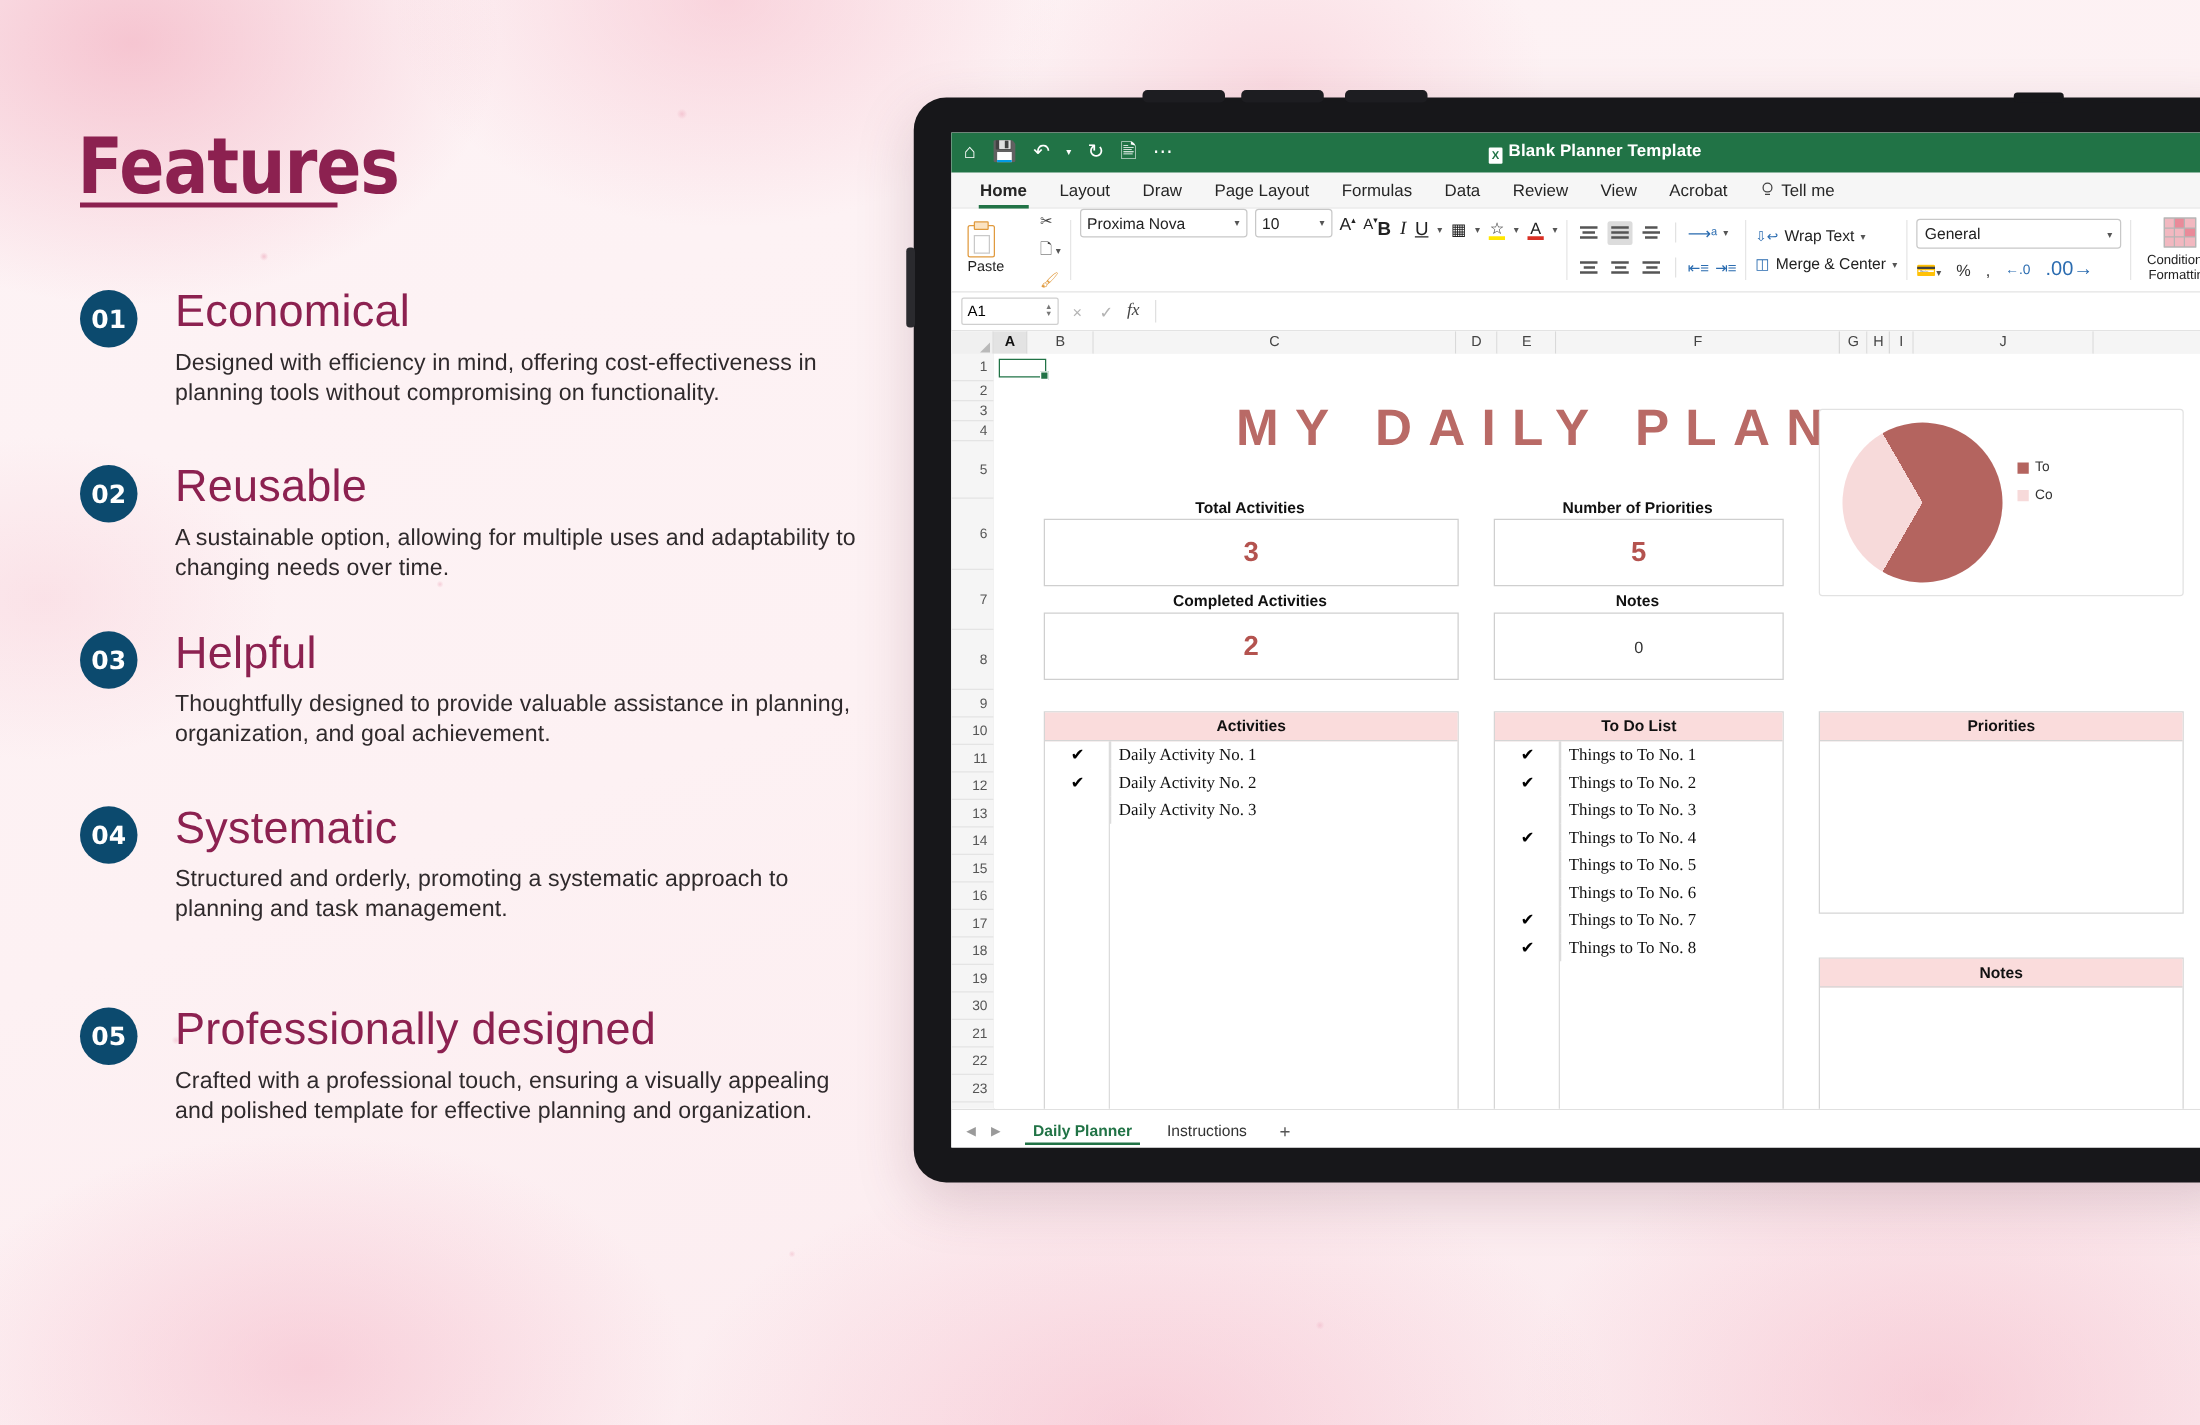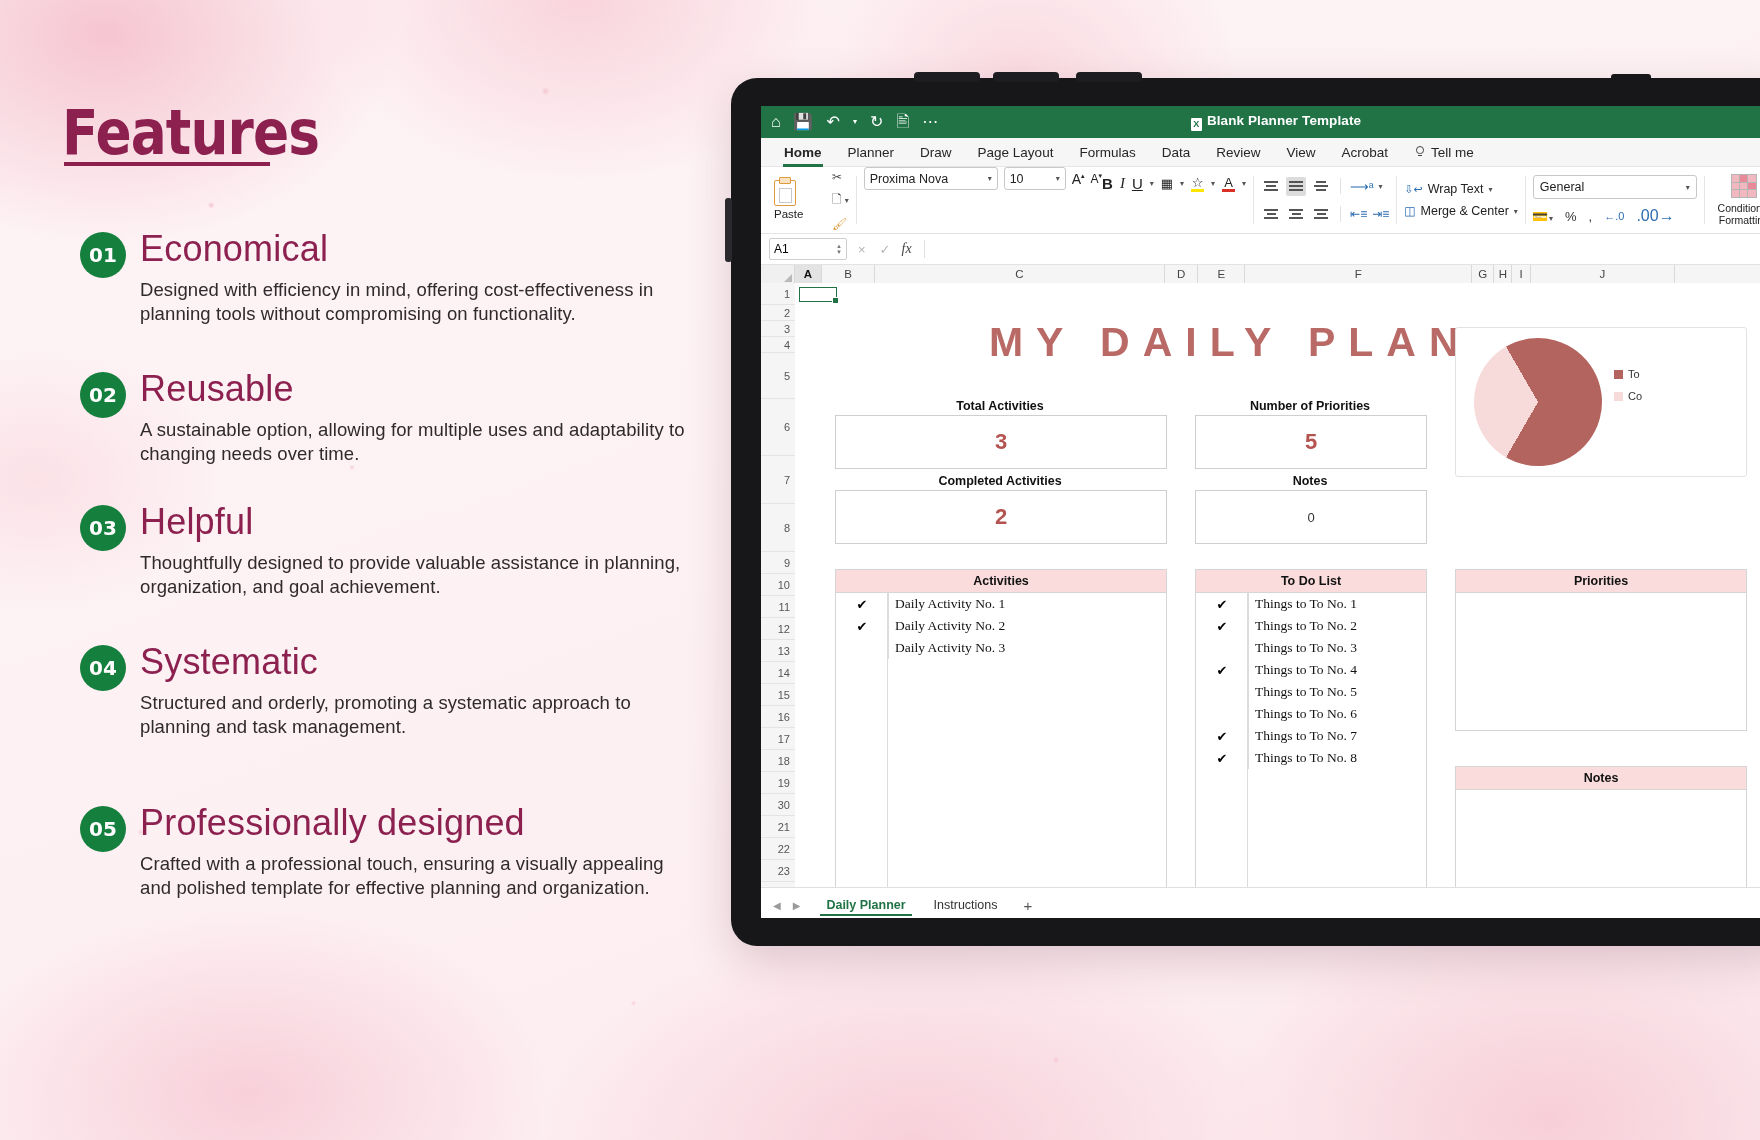--- a/index.html
+++ b/index.html
@@ -34,22 +34,22 @@
 
   
   #left{position:absolute;left:0;top:0;width:740px;height:952px;}
   #title{position:absolute;left:62px;top:96px;
     font-family:"DejaVu Sans",sans-serif;font-weight:bold;
     font-size:62px;letter-spacing:-1px;color:#8c2150;
     transform:scaleX(.86);transform-origin:left top;}
   #title-rule{position:absolute;left:64px;top:162px;width:206px;height:4px;background:#8c2150;}
 
   .feature{position:absolute;left:64px;width:640px;}
-  .f-num{position:absolute;left:16px;top:0;width:46px;height:46px;border-radius:50%;
-    background:#15803d;color:#fff;font-family:"DejaVu Sans",sans-serif;
+  .f-num{position:absolute;left:0;top:0;width:46px;height:46px;border-radius:50%;
+    background:#0c4a6e;color:#fff;font-family:"DejaVu Sans",sans-serif;
     font-weight:bold;font-size:20px;display:flex;align-items:center;justify-content:center;
     letter-spacing:0px;}
   .f-head{position:absolute;left:76px;top:-4px;color:#8c2150;
     font-size:36px;font-weight:400;letter-spacing:.2px;white-space:nowrap;}
   .f-body{position:absolute;left:76px;top:46px;width:560px;color:#2f2a2c;
     font-size:18.5px;line-height:1.28;letter-spacing:.1px;}
 
   
   #tablet{position:absolute;left:731px;top:78px;width:1060px;height:868px;
     background:#17171a;border-radius:26px 0 0 26px;
@@ -265,21 +265,21 @@
         <span>🖹</span>
         <span>⋯</span>
       </div>
       <div id="doc-title">
         <span class="xlicon">X</span><span>Blank Planner Template</span>
       </div>
     </div>
 
     <div id="xl-tabs">
       <div class="tab active">Home</div>
-      <div class="tab">Planner</div>
+      <div class="tab">Layout</div>
       <div class="tab">Draw</div>
       <div class="tab">Page Layout</div>
       <div class="tab">Formulas</div>
       <div class="tab">Data</div>
       <div class="tab">Review</div>
       <div class="tab">View</div>
       <div class="tab">Acrobat</div>
       <div class="tab" style="display:flex;align-items:center">
         <span class="bulb"></span>
           <span>Tell me</span>

